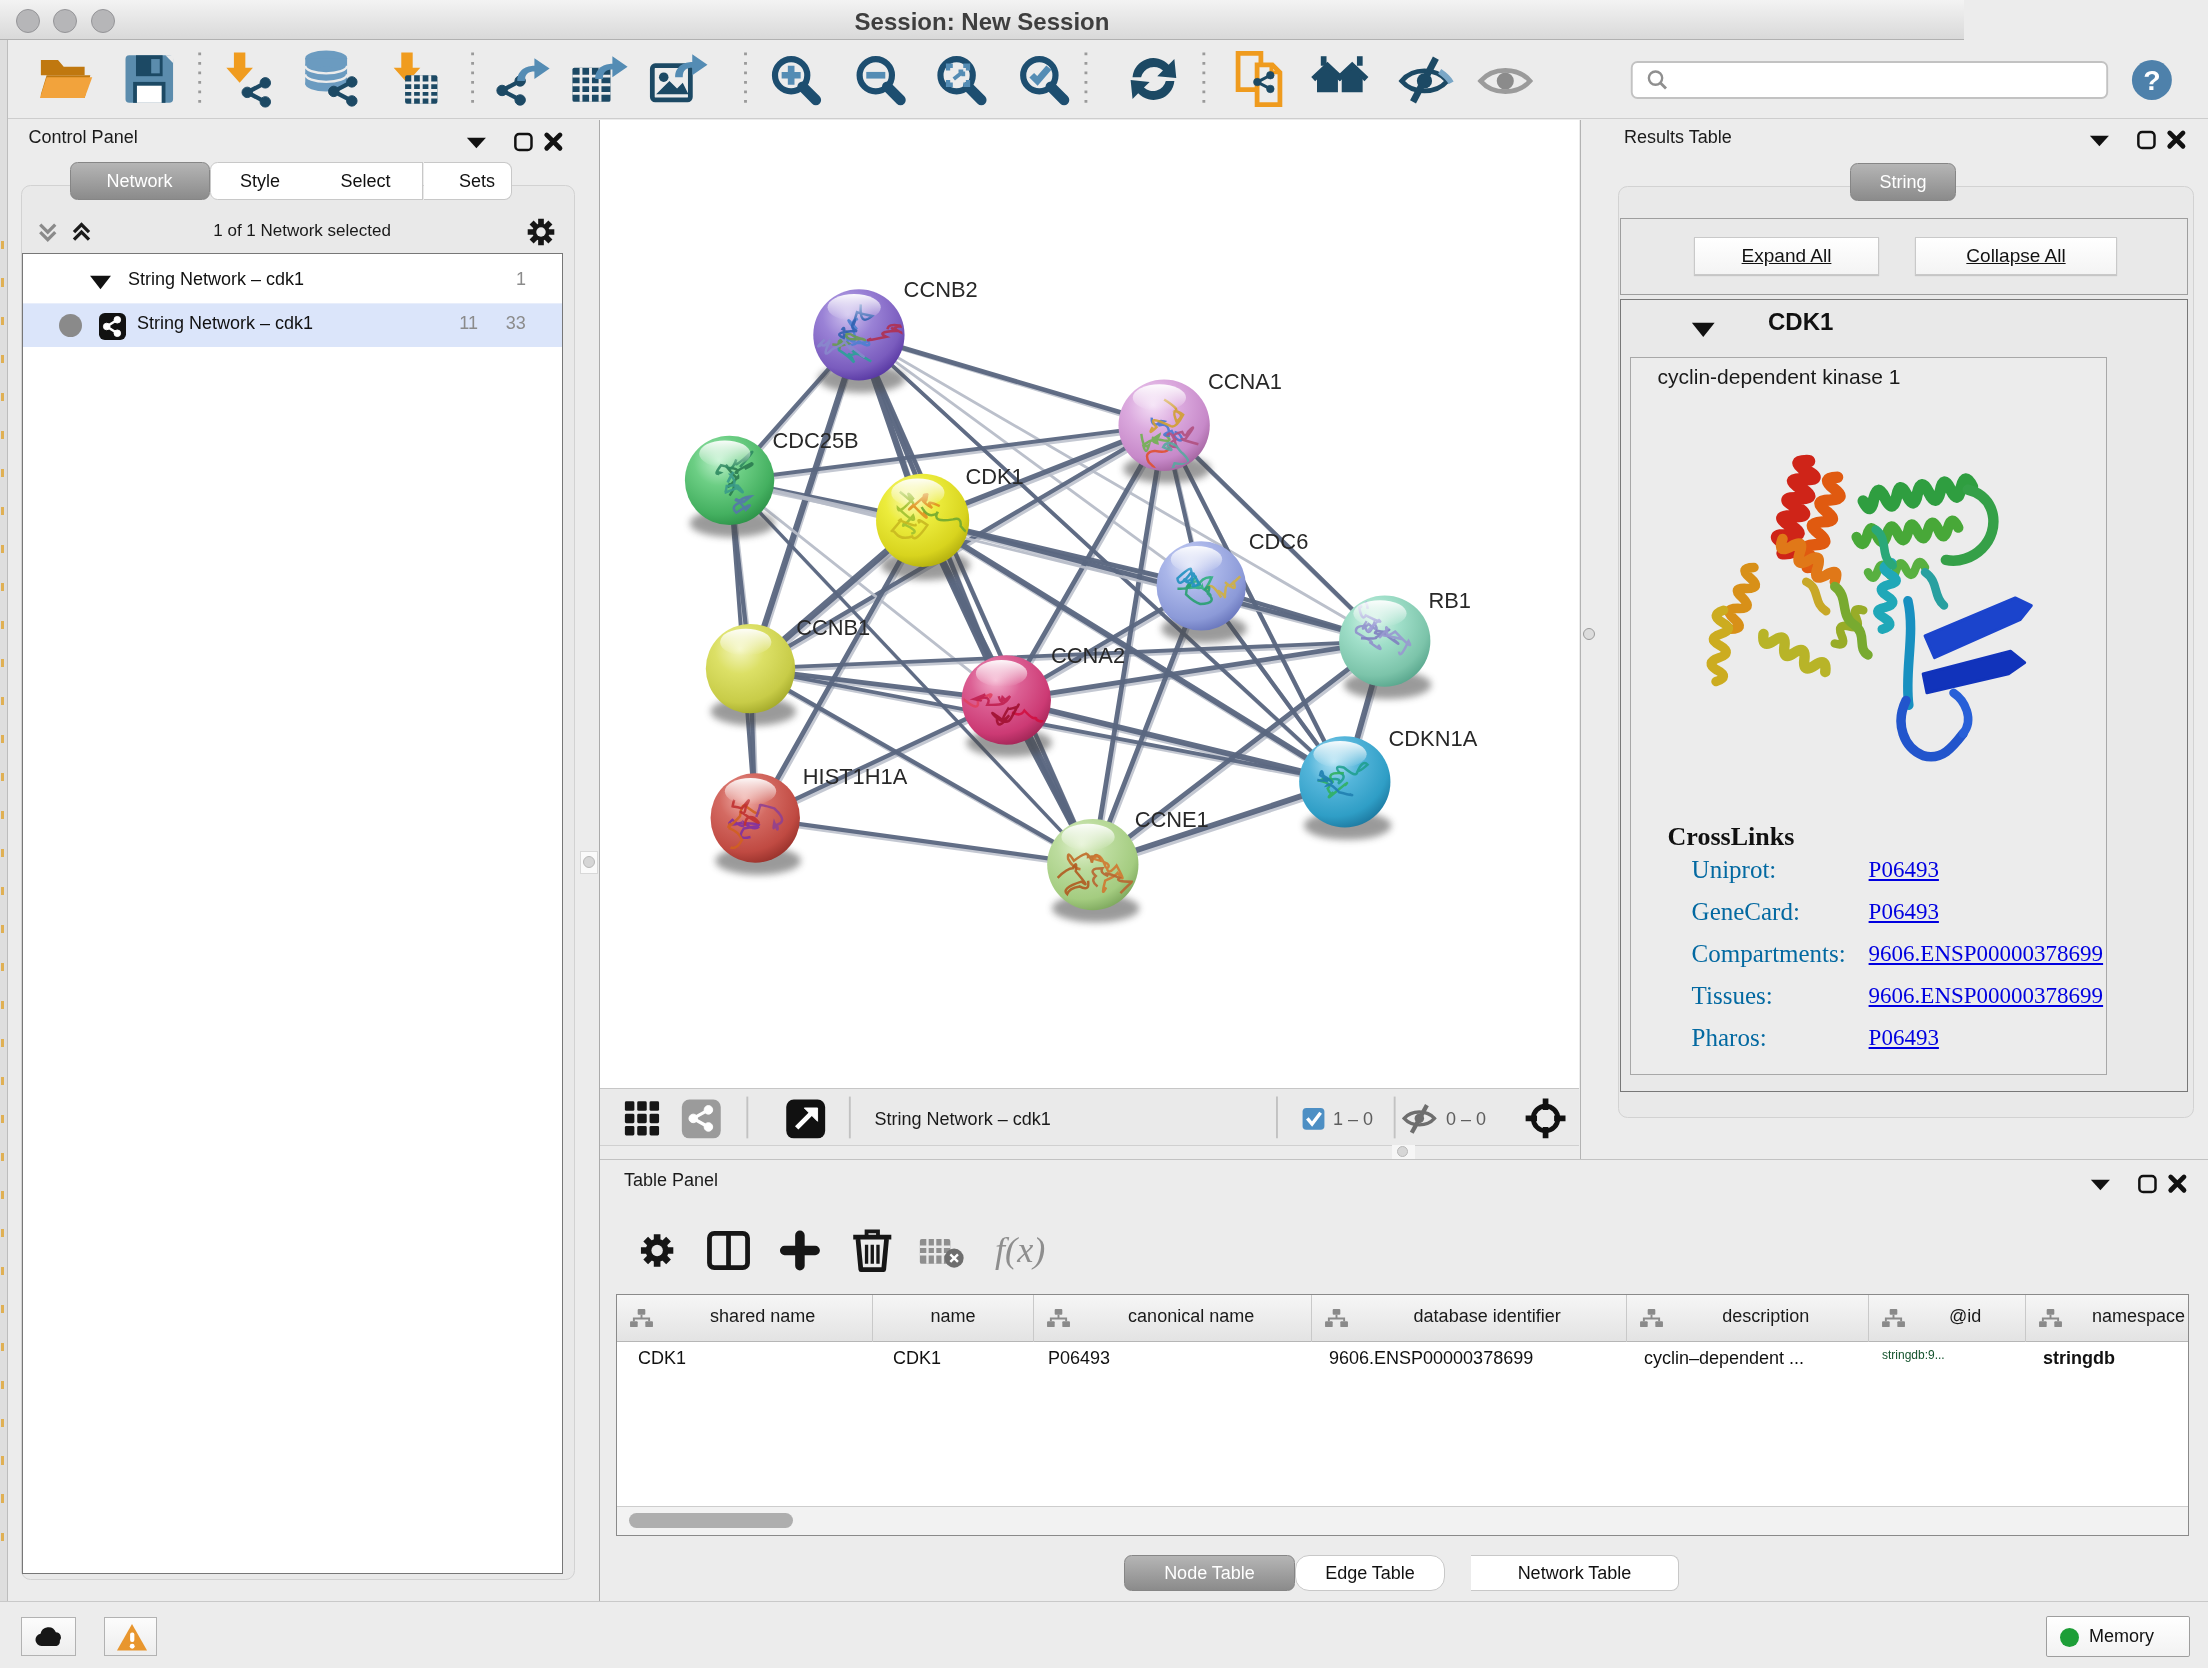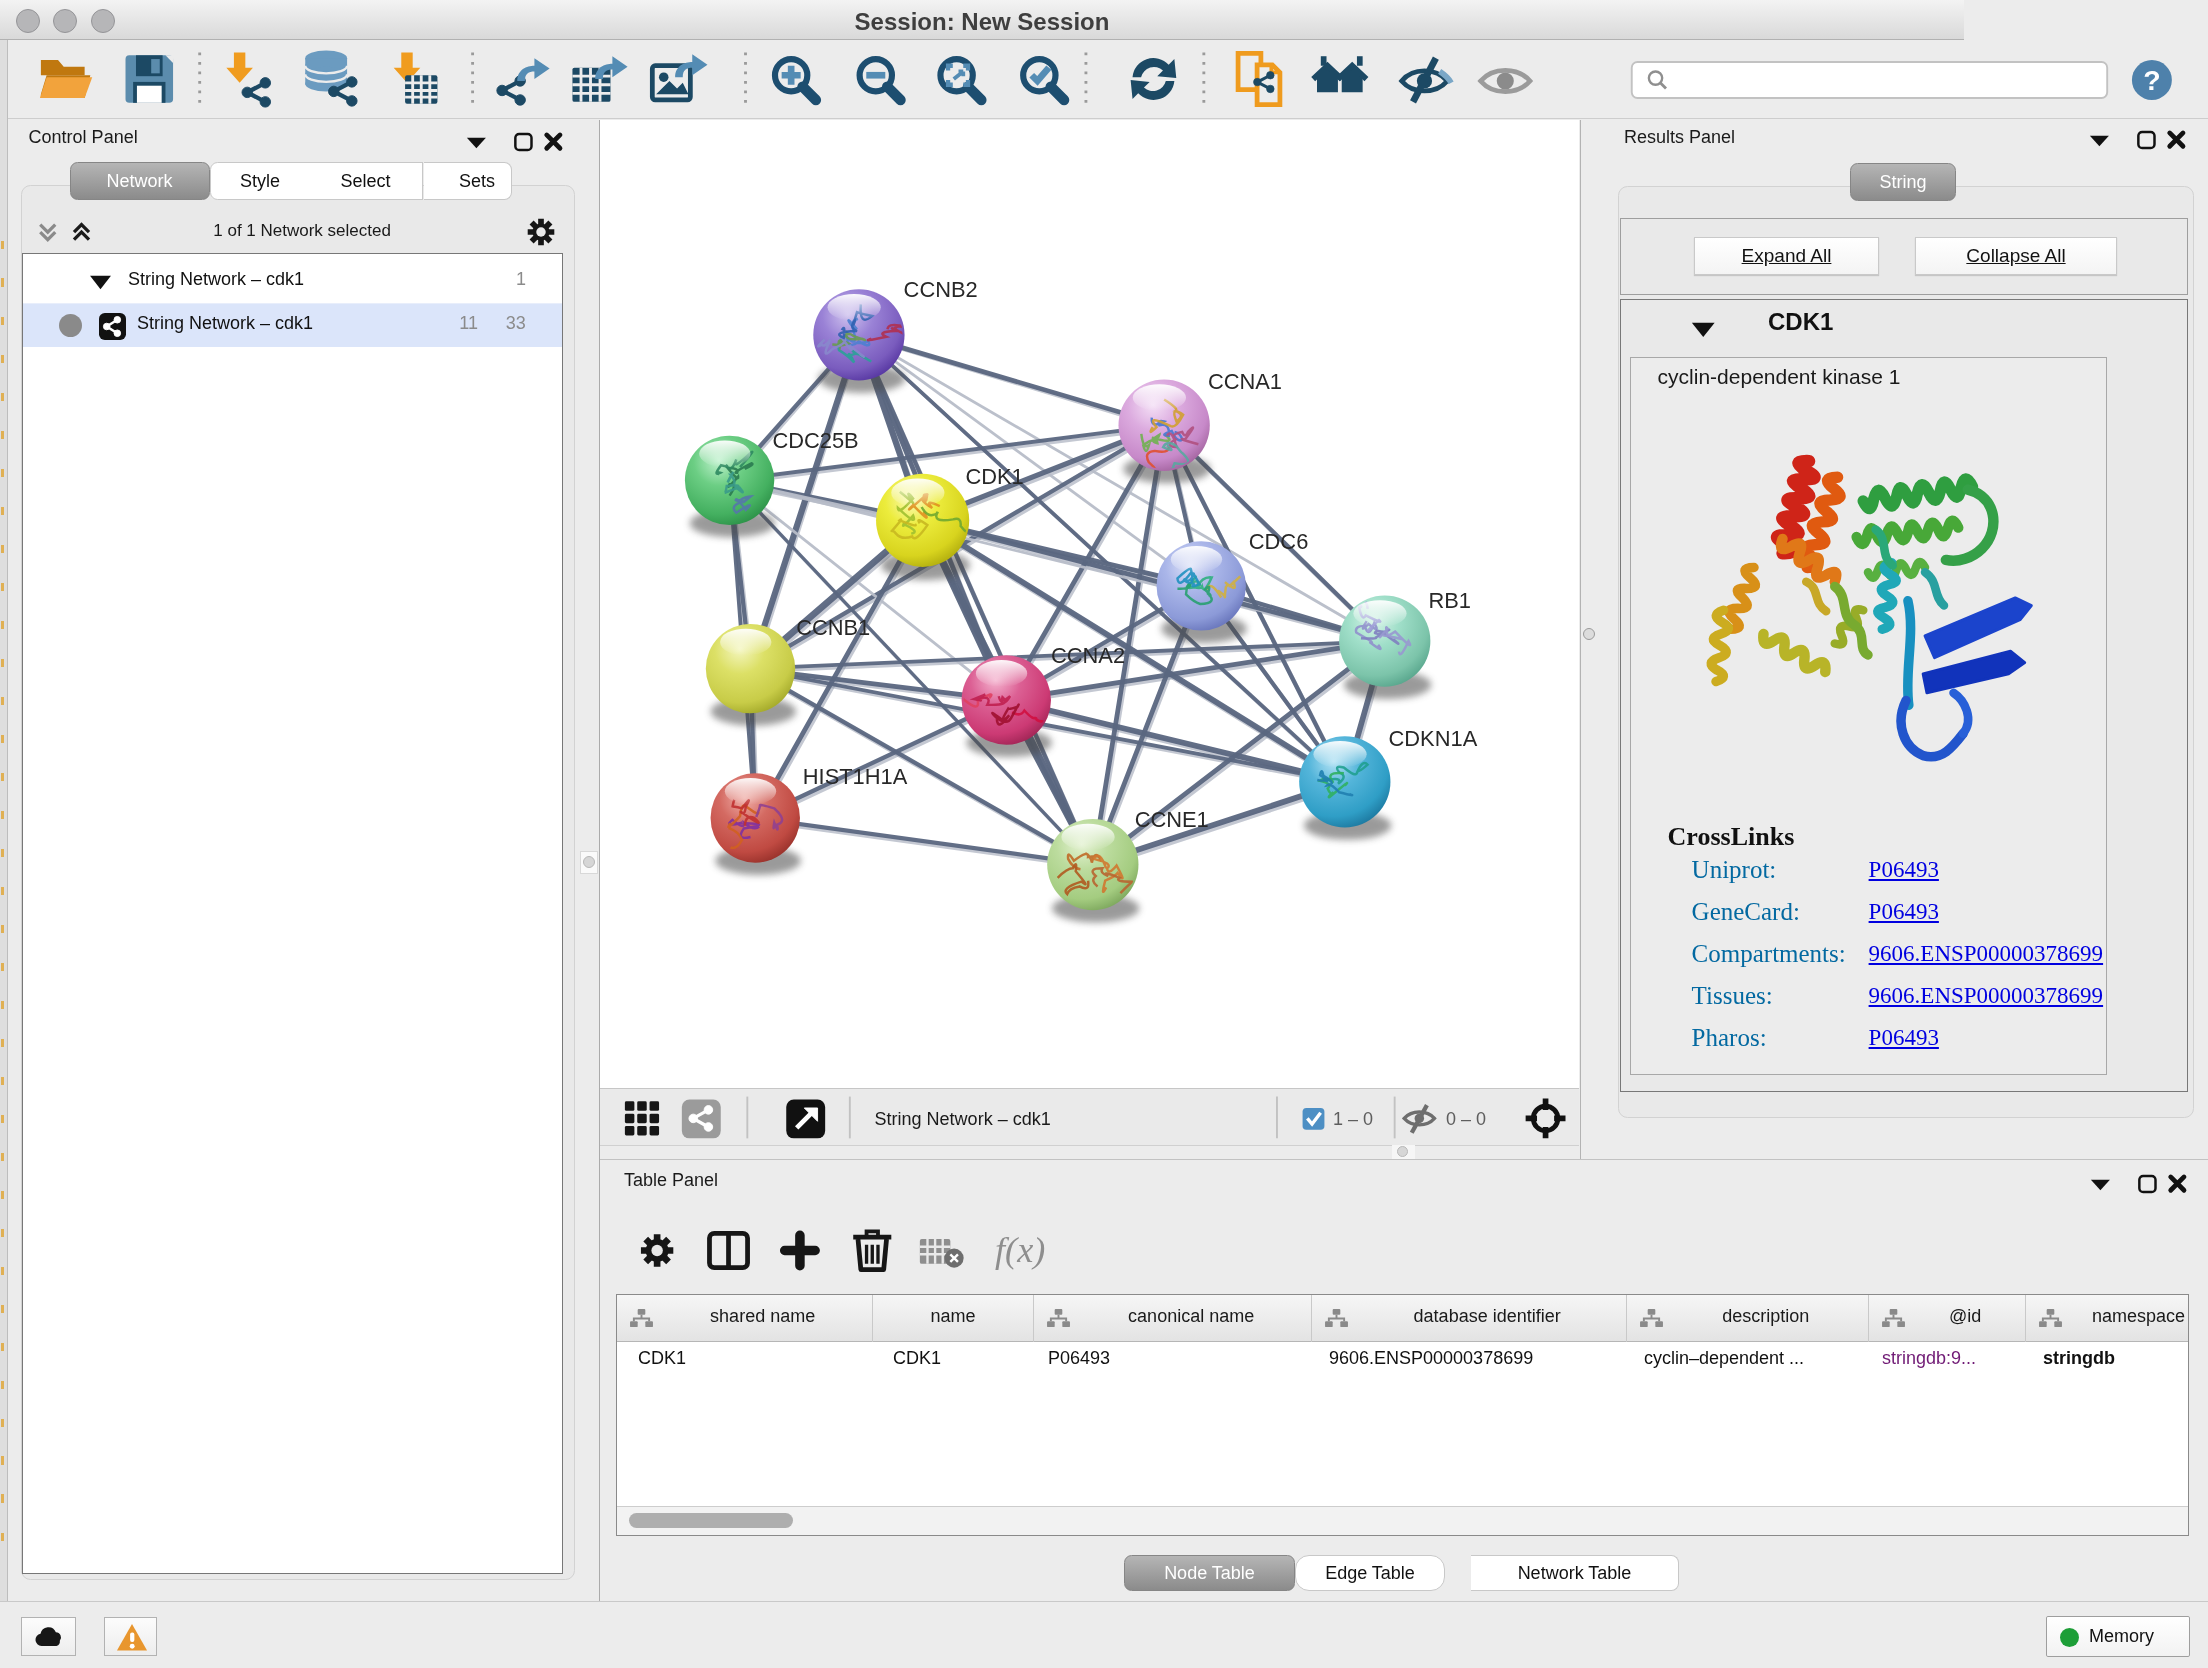--- a/index.html
+++ b/index.html
@@ -633,21 +633,21 @@
         <path d="M8 -14 L-8 15" stroke="#6e6e6e" stroke-width="4.5"></path>
       </g>
       <text x="890" y="38" font-size="19" fill="#5e5e5e" font-family="Liberation Sans, sans-serif">0 – 0</text>
       <g transform="translate(995,31)" stroke="#111" fill="none">
         <circle cx="0" cy="0" r="13" stroke-width="5"></circle>
         <path d="M0 -21 L0 -9 M0 9 L0 21 M-21 0 L-9 0 M9 0 L21 0" stroke-width="6"></path>
       </g>
     </svg>
   </div>
   <div id="resultspanel">
-    <div class="ptitle" style="position:absolute;left:43px;top:6.7px;">Results Panel</div>
+    <div class="ptitle" style="position:absolute;left:43px;top:6.7px;">Results Table</div>
     <svg class="abs" style="left:507px;top:7.6px;" width="114" height="25" viewBox="0 0 120 26">
       <path d="M2 8 L22 8 L12 19 Z" fill="#111"></path>
       <rect x="53" y="4" width="17" height="17" rx="4" fill="none" stroke="#111" stroke-width="2.6"></rect>
       <path d="M86 5 L100 19 M100 5 L86 19" stroke="#111" stroke-width="5" stroke-linecap="round"></path>
     </svg>
     <div style="position:absolute;left:37px;top:66px;width:576px;height:932px;background:#e9e9e9;border:1px solid #d2d2d2;border-radius:9.5px;"></div>
     <div class="tabbtn tabsel" style="left:269px;top:43px;width:106px;border-radius:7.6px;">String</div>
 
     <div style="position:absolute;left:39px;top:98px;width:568px;height:77px;border:1px solid #9e9e9e;background:#e9e9e9;">
       <div class="macbtn" style="left:73px;top:18px;width:185px;height:38px;line-height:36px;">Expand All</div>
@@ -835,21 +835,21 @@
             </svg>
             <div style="position:absolute;left:66px;top:11.4px;white-space:nowrap;font-size:18px;color:#1a1a1a;">namespace</div>
           </div>
         </div>
       <div id="trow" style="position:absolute;left:0;top:47px;width:100%;height:34px;">
           <span style="position:absolute;left:21px;top:5.7px;font-size:18px;color:#111;">CDK1</span>
           <span style="position:absolute;left:276px;top:5.7px;font-size:18px;color:#111;">CDK1</span>
           <span style="position:absolute;left:431px;top:5.7px;font-size:18px;color:#111;">P06493</span>
           <span style="position:absolute;left:712px;top:5.7px;font-size:18px;color:#111;">9606.ENSP00000378699</span>
           <span style="position:absolute;left:1027px;top:5.7px;font-size:18px;color:#111;">cyclin–dependent ...</span>
-          <span style="position:absolute;left:1265px;top:5.7px;font-size:18px;color:#701a75;">stringdb:9...</span>
+          <span style="position:absolute;left:1265px;top:5.7px;font-size:12px;color:#14532d;">stringdb:9...</span>
           <span style="position:absolute;left:1426px;top:5.7px;font-size:18px;color:#111;font-weight:bold;">stringdb</span>
         </div>
       <div style="position:absolute;left:0;bottom:0;width:100%;height:29.5px;background:#f2f2f2;border-top:1px solid #cdcdcd;">
         <div style="position:absolute;left:12.4px;top:6.7px;width:164px;height:15px;border-radius:7.6px;background:#aeaeae;"></div>
       </div>
     </div>
 
     <div class="tabbtn tabsel" style="left:524px;top:395px;width:171px;height:36px;line-height:34px;border-radius:7.6px;">Node Table</div>
     <div class="tabbtn" style="left:695px;top:395px;width:150px;height:36px;line-height:34px;border-radius:14px;">Edge Table</div>
     <div class="tabbtn" style="left:871px;top:395px;width:208px;height:36px;line-height:34px;border-left:none;border-radius:0 7.6px 7.6px 0;">Network Table</div>

